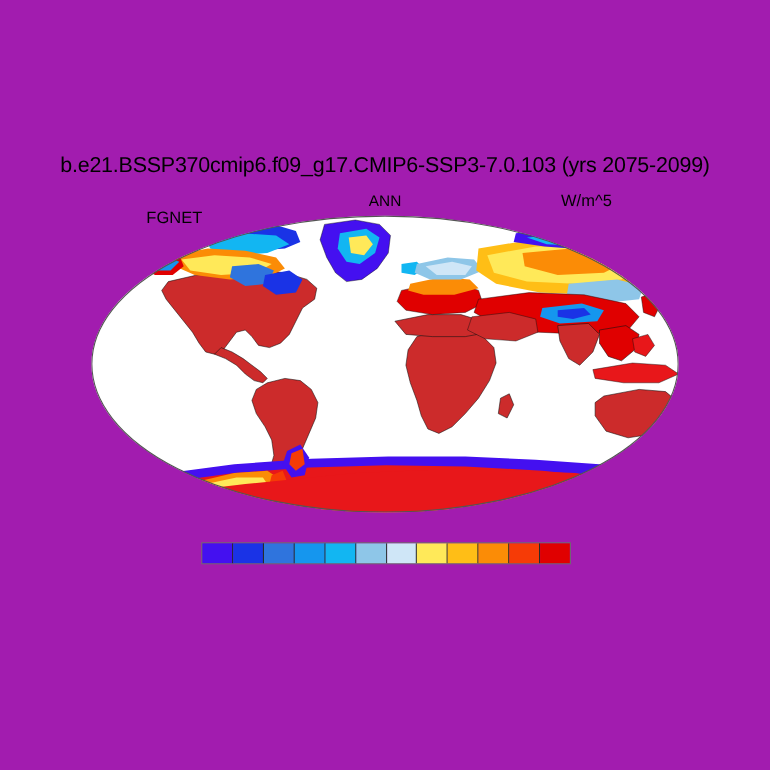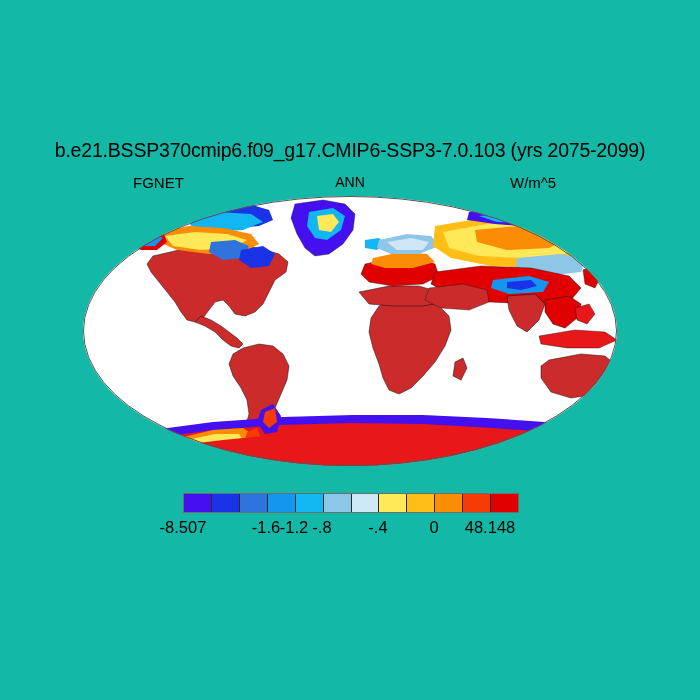--- a/index.html
+++ b/index.html
@@ -1,26 +1,26 @@
 <!DOCTYPE html>
 <html><head>
 <meta charset="utf-8">
 <style>
   html,body{margin:0;padding:0;background:#ffffff;}
   body{width:700px;height:700px;overflow:hidden;
        font-family:"Liberation Sans",sans-serif;color:#000;}
-  #root{position:relative;width:700px;height:700px;background:#14b8a6;}
+  #root{position:relative;width:700px;height:700px;background:#a21caf;}
 
   
   .main-title{
     position:absolute;left:0;top:139px;width:700px;text-align:center;
     font-size:19.5px;letter-spacing:-0.2px;white-space:nowrap;color:#000;
   }
   .sub-row{position:absolute;top:174px;left:0;width:700px;height:18px;}
-  .sub-left{position:absolute;left:133px;top:0;font-size:15px;}
+  .sub-left{position:absolute;left:133px;top:16px;font-size:15px;}
   .sub-center{position:absolute;left:0;top:0;width:700px;text-align:center;font-size:14px;}
   .sub-right{position:absolute;left:510px;top:0;font-size:15px;}
 
   
   #map-area{position:absolute;left:83px;top:196px;width:534px;height:270px;}
   #map-svg{display:block;width:534px;height:270px;}
 
   
   #cbar{position:absolute;left:183px;top:493px;width:334px;height:18px;
         display:flex;border:1px solid #6d6d6d;box-sizing:content-box;}
@@ -146,23 +146,14 @@
       <div class="seg" style="background: rgb(21, 150, 238);"></div>
       <div class="seg" style="background: rgb(18, 182, 242);"></div>
       <div class="seg" style="background: rgb(142, 198, 232);"></div>
       <div class="seg" style="background: rgb(207, 230, 247);"></div>
       <div class="seg" style="background: rgb(255, 233, 89);"></div>
       <div class="seg" style="background: rgb(255, 190, 22);"></div>
       <div class="seg" style="background: rgb(251, 140, 6);"></div>
       <div class="seg" style="background: rgb(246, 59, 6);"></div>
       <div class="seg" style="background: rgb(224, 0, 0);"></div>
     </div>
-  <div id="cbar-labels">
-      <span style="left: 183px;">-8.507</span>
-      <span style="left: 266px;">-1.6</span>
-      <span style="left: 294px;">-1.2</span>
-      <span style="left: 322px;">-.8</span>
-      <span style="left: 378px;">-.4</span>
-      <span style="left: 434px;">0</span>
-      <span style="left: 490px;">48.148</span>
-    </div>
 
 </div>
 
 </body></html>

